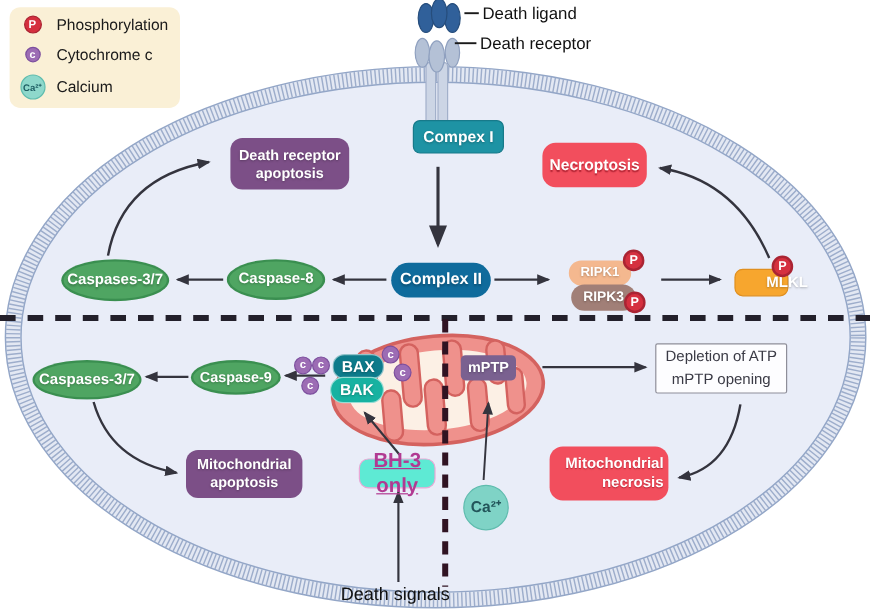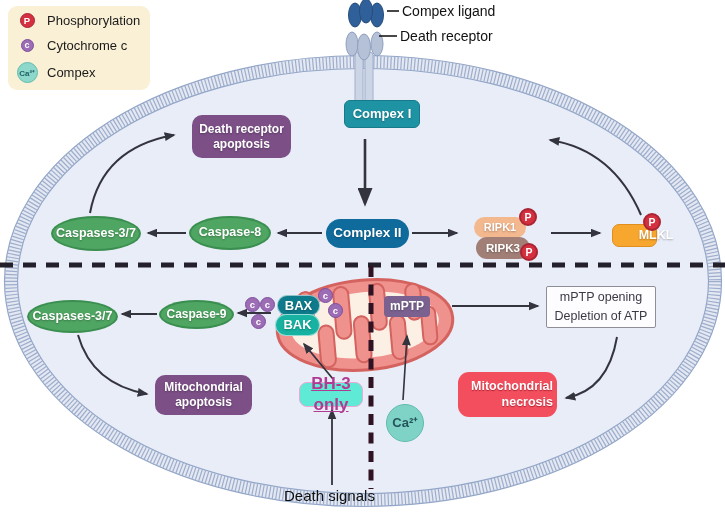--- a/index.html
+++ b/index.html
@@ -118,31 +118,32 @@
     <div class="legend-row">
       <span class="legend-icon-wrap">
           <span class="badge li-c">c</span>
         </span>
       <span class="legend-label">Cytochrome c</span>
     </div>
     <div class="legend-row">
       <span class="legend-icon-wrap">
           <span class="badge li-ca">Ca²⁺</span>
         </span>
-      <span class="legend-label">Compex</span>
+      <span class="legend-label">Calcium</span>
     </div>
   </div>
 
-  <div class="top-label" style="left:402px; top:3px;">Compex ligand</div>
+  <div class="top-label" style="left:402px; top:3px;">Death ligand</div>
   <div class="top-label" style="left:400px; top:28px;">Death receptor</div>
 
   <div class="node" style="left:344px; top:100px; width:76px; height:28px; background:#1e93a4; border:1px solid #177a8a; border-radius:6px; font-size:13px;">Compex I</div>
 
   <div class="node" style="left:326px; top:219px; width:83px; height:29px; background:#0f6b9c; border-radius:15px; font-size:13.5px;">Complex II</div>
 
+  <div class="node red-box" style="left:452px; top:119px; width:87px; height:37px;">Necroptosis</div>
 
   <div class="node purple-box" style="left:192px; top:115px; width:99px; height:43px; padding:0 6px;">Death receptor apoptosis</div>
 
   <div class="node ellipse" style="left:51px; top:216px; width:90px; height:35px;">Caspases-3/7</div>
 
   <div class="node ellipse" style="left:189px; top:216px; width:82px; height:34px;">Caspase-8</div>
 
   <div class="node ellipse" style="left:27px; top:300px; width:91px; height:33px;">Caspases-3/7</div>
 
   <div class="node ellipse" style="left:159px; top:300px; width:75px; height:29px; font-size:12px;">Caspase-9</div>
@@ -161,22 +162,22 @@
 
   <span class="badge c-badge" style="left:245px; top:297px;">c</span>
   <span class="badge c-badge" style="left:260px; top:297px;">c</span>
   <span class="badge c-badge" style="left:251px; top:314px;">c</span>
   <span class="badge c-badge" style="left:318px; top:288px;">c</span>
   <span class="badge c-badge" style="left:328px; top:303px;">c</span>
 
   <div class="node" style="left:384px; top:296px; width:46px; height:21px; background:#7a6190; border-radius:4px; font-size:12px;">mPTP</div>
 
   <div class="outline-box" style="left:546px; top:286px; width:110px; height:42px;">
+    <span>Depletion of ATP</span>
     <span>mPTP opening</span>
-    <span>Depletion of ATP</span>
   </div>
 
   <div class="node red-box" style="left:458px; top:372px; width:99px; height:45px; font-size:12.5px; padding:0 4px;text-align:right;">Mitochondrial necrosis</div>
 
   <div class="node purple-box" style="left:155px; top:375px; width:97px; height:40px; padding:0 6px;">Mitochondrial apoptosis</div>
 
   <div class="node" style="left:299px; top:382px; width:64px; height:25px; background:#5eead4; border:1px solid #eaa8d6; border-radius:8px; color:#b13a92; font-size:17px; text-shadow:none;text-decoration:underline;">BH-3 only</div>
 
   <div class="node" style="left:386px; top:404px; width:38px; height:38px; background:#7fd3c6; border:1px solid #5fbcae; border-radius:50%; color:#23555a; font-size:13px; text-shadow:none;">Ca²⁺</div>
 

